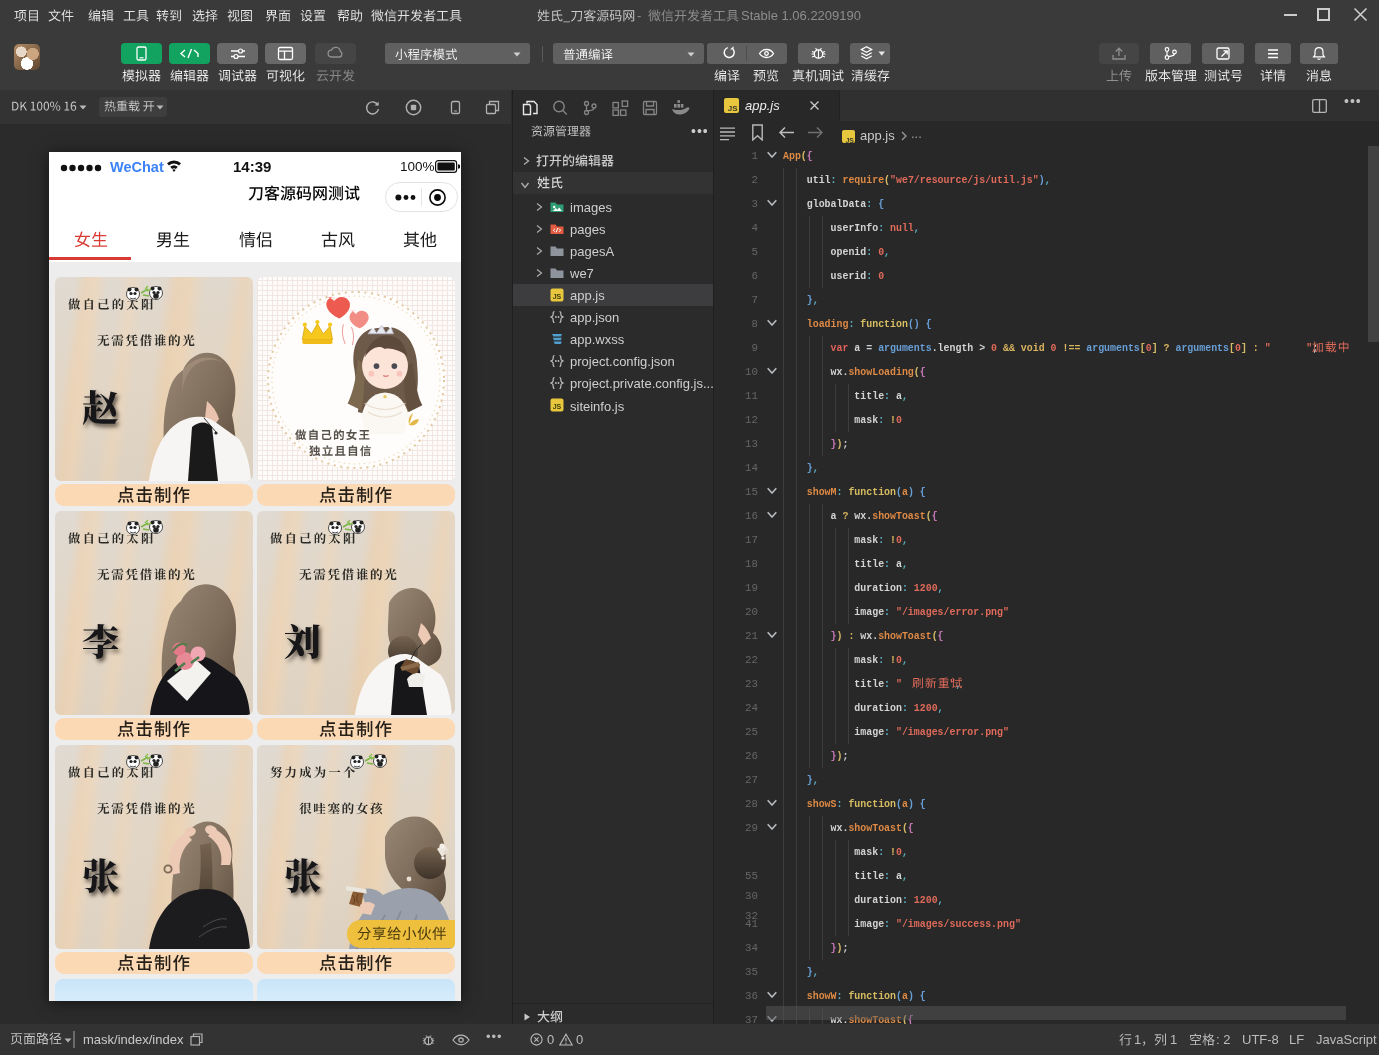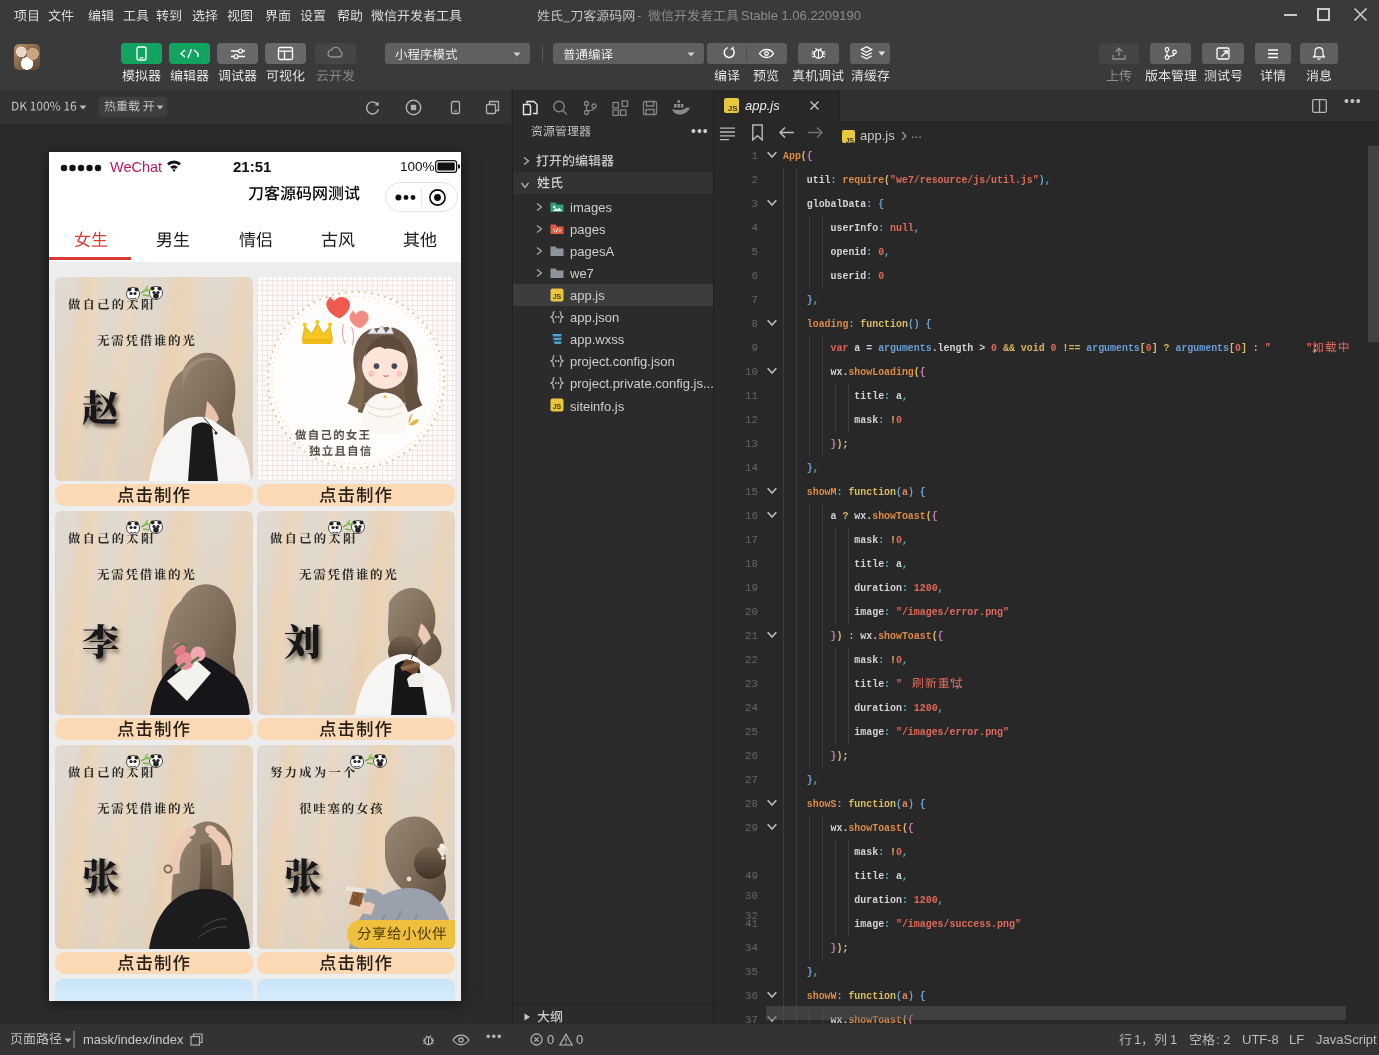--- a/index.html
+++ b/index.html
@@ -253,25 +253,25 @@
       </svg>
 </div>
 <div id="phone">
 <svg class="abs" style="left:11px;top:8px" width="120" height="16" viewBox="0 0 120 16">
         <circle cx="4" cy="8" r="3.2" fill="#111"></circle>
         <circle cx="12.5" cy="8" r="3.2" fill="#111"></circle>
         <circle cx="21" cy="8" r="3.2" fill="#111"></circle>
         <circle cx="29.5" cy="8" r="3.2" fill="#111"></circle>
         <circle cx="38" cy="8" r="3.2" fill="#111"></circle>
       </svg>
-<div class="abs" style="left:61px;top:7px;font-size:14.5px;font-weight:normal;color:#be185d">WeChat</div>
+<div class="abs" style="left:61px;top:7px;font-size:14.5px;font-weight:bold;color:#3b82f6">WeChat</div>
 <svg class="abs" style="left:117px;top:7px" width="16" height="13" viewBox="0 0 16 13">
         <path d="M1 4.2a10.5 10.5 0 0 1 14 0l-2 2.3a7.6 7.6 0 0 0-10 0zM4.2 7.8a6 6 0 0 1 7.6 0L9.9 10a3 3 0 0 0-3.8 0zM8 13l-1.6-1.9a2.3 2.3 0 0 1 3.2 0z" fill="#111"></path>
       </svg>
-<div class="abs" style="left:184px;top:6px;font-size:15px;font-weight:bold;color:#111">21:51</div>
+<div class="abs" style="left:184px;top:6px;font-size:15px;font-weight:bold;color:#111">14:39</div>
 <div class="abs" style="left:351px;top:7px;font-size:13.5px;color:#111">100%</div>
 <svg class="abs" style="left:386px;top:8px" width="25" height="13" viewBox="0 0 25 13">
         <rect x="0.6" y="0.6" width="21" height="11.8" rx="2.6" fill="none" stroke="#111" stroke-width="1.2"></rect>
         <rect x="2.4" y="2.4" width="17.4" height="8.2" rx="1.4" fill="#111"></rect>
         <path d="M23 4.2v4.6a2.3 2.3 0 0 0 0-4.6z" fill="#111"></path>
       </svg>
 <svg style="position:absolute;overflow:visible;left:199px;top:33px" width="112" height="20" viewBox="0 0 112 20">
         <path d="M1.4 2.2V3.8H6C5.9 7.5 5.4 12 0.6 14.2C1 14.5 1.5 15.1 1.7 15.5C6.8 12.9 7.5 8 7.7 3.8H12.9C12.7 10.2 12.5 12.8 11.9 13.4C11.7 13.6 11.5 13.7 11.2 13.7C10.7 13.7 9.7 13.7 8.5 13.6C8.8 14 9.1 14.8 9.1 15.2C10.1 15.3 11.2 15.3 11.8 15.2C12.5 15.2 12.9 15 13.4 14.4C14.1 13.5 14.3 10.8 14.5 3.1C14.5 2.8 14.6 2.2 14.6 2.2Z M21.9 5.8H26.2C25.6 6.4 24.9 7 24 7.5C23.2 7 22.4 6.5 21.8 5.9ZM22 3.5C21.2 4.7 19.7 6 17.5 6.9C17.8 7.2 18.3 7.7 18.5 8.1C19.3 7.6 20.1 7.2 20.8 6.7C21.3 7.3 21.9 7.8 22.6 8.3C20.7 9.1 18.6 9.7 16.5 10.1C16.8 10.4 17.1 11 17.2 11.4C18 11.3 18.8 11.1 19.6 10.9V15.4H21.1V14.9H27V15.4H28.5V10.8C29.2 10.9 29.9 11.1 30.5 11.2C30.8 10.7 31.2 10 31.5 9.7C29.3 9.5 27.2 9 25.5 8.2C26.8 7.4 27.8 6.4 28.6 5.2L27.5 4.6L27.3 4.6H23C23.2 4.4 23.5 4.1 23.7 3.8ZM24 9.1C25 9.7 26.1 10.1 27.4 10.5H20.9C22 10.1 23 9.6 24 9.1ZM21.1 13.6V11.7H27V13.6ZM22.8 0.8C23 1.1 23.2 1.6 23.4 2H17.2V5.2H18.7V3.3H29.3V5.2H30.8V2H25.1C24.9 1.5 24.5 0.9 24.3 0.4Z M40.9 7.7H45.3V8.9H40.9ZM40.9 5.5H45.3V6.7H40.9ZM40 10.8C39.6 11.9 38.9 13 38.2 13.8C38.6 13.9 39.2 14.3 39.4 14.5C40.1 13.7 40.9 12.4 41.4 11.2ZM44.6 11.2C45.2 12.2 45.9 13.6 46.2 14.4L47.6 13.7C47.2 13 46.5 11.6 45.9 10.7ZM33.3 1.8C34.2 2.3 35.4 3.1 36 3.6L36.9 2.4C36.3 1.9 35 1.2 34.2 0.7ZM32.5 6.1C33.4 6.6 34.6 7.3 35.2 7.8L36.1 6.6C35.5 6.1 34.3 5.5 33.4 5ZM32.8 14.4 34.2 15.2C34.9 13.7 35.8 11.7 36.4 10L35.2 9.2C34.5 11 33.5 13.1 32.8 14.4ZM37.4 1.4V5.8C37.4 8.4 37.2 12 35.4 14.6C35.7 14.8 36.4 15.2 36.7 15.4C38.6 12.7 38.8 8.6 38.8 5.8V2.8H47.3V1.4ZM42.4 2.8C42.3 3.3 42.1 3.9 41.9 4.4H39.6V10H42.3V13.9C42.3 14.1 42.3 14.1 42.1 14.1C41.9 14.1 41.2 14.1 40.5 14.1C40.7 14.5 40.9 15 40.9 15.4C42 15.4 42.7 15.4 43.2 15.2C43.7 15 43.8 14.6 43.8 13.9V10H46.7V4.4H43.4L44 3.2Z M54.6 10.7V12.1H60.6V10.7ZM55.8 3.7C55.7 5.3 55.5 7.5 55.3 8.8H61.6C61.3 12.1 61 13.5 60.6 13.8C60.4 14 60.2 14 60 14C59.7 14 59 14 58.3 14C58.5 14.3 58.7 14.9 58.7 15.3C59.5 15.4 60.2 15.4 60.6 15.3C61.1 15.3 61.5 15.2 61.8 14.8C62.4 14.2 62.7 12.5 63.1 8.2C63.1 8 63.1 7.6 63.1 7.6H61.2C61.5 5.6 61.7 3.2 61.8 1.5L60.8 1.4L60.5 1.5H55.1V2.8H60.3C60.2 4.2 60 6 59.8 7.6H56.9C57 6.4 57.2 4.9 57.2 3.8ZM48.8 1.4V2.7H50.6C50.2 5 49.5 7.2 48.4 8.6C48.6 9 48.9 10 49 10.3C49.3 10 49.5 9.6 49.8 9.2V14.7H51.1V13.4H54V6.3H51.1C51.5 5.2 51.8 4 52 2.7H54.4V1.4ZM51.1 7.6H52.6V12.1H51.1Z M65.3 1.5V15.4H66.8V12.7C67.2 12.9 67.7 13.3 67.9 13.5C68.9 12.5 69.6 11.3 70.2 9.8C70.6 10.5 71 11.1 71.3 11.6L72.2 10.5C71.9 9.9 71.3 9.1 70.7 8.3C71.1 7 71.4 5.6 71.6 4L70.3 3.9C70.1 4.9 69.9 6 69.7 7C69.1 6.3 68.5 5.5 68 4.9L67.1 5.8C67.8 6.6 68.5 7.6 69.2 8.5C68.7 10.1 67.9 11.5 66.8 12.6V2.9H77.2V13.5C77.2 13.8 77.1 13.9 76.8 13.9C76.4 13.9 75.3 13.9 74.3 13.9C74.5 14.3 74.8 15 74.9 15.4C76.4 15.4 77.3 15.4 77.9 15.1C78.5 14.9 78.7 14.4 78.7 13.5V1.5ZM71.6 5.8C72.4 6.6 73.1 7.5 73.7 8.5C73.2 10.3 72.3 11.7 71.2 12.8C71.5 13 72.1 13.4 72.3 13.6C73.3 12.6 74.1 11.4 74.7 9.9C75.1 10.7 75.5 11.4 75.8 12L76.8 11.1C76.4 10.3 75.9 9.3 75.2 8.3C75.6 7 75.9 5.6 76.1 4L74.8 3.9C74.6 5 74.4 6 74.2 6.9C73.7 6.2 73.1 5.6 72.6 5Z M87.8 12.7C88.5 13.5 89.4 14.6 89.9 15.3L90.8 14.7C90.4 14 89.5 12.9 88.7 12.1ZM84.9 1.5V11.7H86.1V2.6H89.3V11.6H90.5V1.5ZM93.7 0.8V13.8C93.7 14 93.6 14.1 93.4 14.1C93.2 14.1 92.4 14.1 91.6 14.1C91.8 14.5 92 15 92 15.4C93.2 15.4 93.9 15.3 94.3 15.1C94.8 14.9 94.9 14.5 94.9 13.8V0.8ZM91.5 2V11.7H92.7V2ZM87.1 3.6V9.5C87.1 11.3 86.8 13.2 84.2 14.5C84.4 14.7 84.7 15.2 84.9 15.4C87.7 14 88.2 11.6 88.2 9.5V3.6ZM81.2 1.8C82.1 2.3 83.2 3.1 83.8 3.6L84.7 2.4C84.1 1.9 82.9 1.2 82.1 0.7ZM80.5 6.1C81.4 6.6 82.6 7.3 83.2 7.8L84.1 6.6C83.4 6.1 82.3 5.5 81.4 5ZM80.8 14.4 82.2 15.2C82.9 13.7 83.6 11.8 84.2 10.1L83 9.3C82.3 11.1 81.5 13.2 80.8 14.4Z M97.8 1.8C98.6 2.5 99.7 3.5 100.1 4.2L101.2 3.2C100.7 2.5 99.6 1.5 98.8 0.8ZM108.5 1.4C109.1 2.1 109.8 3 110.1 3.7L111.2 2.9C110.9 2.3 110.2 1.4 109.5 0.8ZM96.8 5.6V7H98.9V12.4C98.9 13.1 98.4 13.6 98.1 13.8C98.3 14.1 98.7 14.7 98.8 15.1C99.1 14.8 99.5 14.4 102.3 12.6C102.2 12.3 102 11.7 101.9 11.3L100.3 12.3V5.6ZM106.6 0.7 106.7 3.8H101.6V5.2H106.8C107.1 11.4 107.8 15.3 109.8 15.4C110.4 15.4 111.2 14.7 111.6 11.8C111.3 11.7 110.6 11.3 110.4 11C110.3 12.5 110.1 13.3 109.9 13.3C109.1 13.3 108.5 9.9 108.3 5.2H111.4V3.8H108.2C108.2 2.8 108.2 1.7 108.2 0.7ZM101.8 13 102.2 14.4C103.5 14 105.3 13.5 106.9 13L106.7 11.7L105 12.1V8.8H106.4V7.4H102.1V8.8H103.6V12.5Z" fill="#0a0a0a"></path>
       </svg>
 <div class="abs" style="left:336px;top:30px;width:73px;height:30px;border:1px solid #e2e2e2;border-radius:15px;background:#fff"></div>
@@ -1037,21 +1037,21 @@
 <div class="abs" style="left:107.7px;top:726px;width:1px;height:24px;background:#3d3d3d"></div>
 <div class="cl mono" style="top:726px">        <span style="color:#d4d4d4">wx</span><span style="color:#cfd2d6">.</span><span style="color:#df8a45">showToast</span><span style="color:#d5ba66">(</span><span style="color:#c678b6">{</span></div>
 <div class="ln" style="top:794px">30</div>
 <div class="abs" style="left:69.0px;top:750px;width:1px;height:24px;background:#3d3d3d"></div>
 <div class="abs" style="left:81.9px;top:750px;width:1px;height:24px;background:#3d3d3d"></div>
 <div class="abs" style="left:94.8px;top:750px;width:1px;height:24px;background:#3d3d3d"></div>
 <div class="abs" style="left:107.7px;top:750px;width:1px;height:24px;background:#3d3d3d"></div>
 <div class="abs" style="left:120.6px;top:750px;width:1px;height:24px;background:#3d3d3d"></div>
 <div class="abs" style="left:133.5px;top:750px;width:1px;height:24px;background:#3d3d3d"></div>
 <div class="cl mono" style="top:750px">            <span style="color:#d4d4d4">mask</span><span style="color:#5fb3c9">:</span> <span style="color:#d9b45f">!</span><span style="color:#df6a5a">0</span><span style="color:#5fb3c9">,</span></div>
-<div class="ln" style="top:774px">49</div>
+<div class="ln" style="top:774px">55</div>
 <div class="abs" style="left:69.0px;top:774px;width:1px;height:24px;background:#3d3d3d"></div>
 <div class="abs" style="left:81.9px;top:774px;width:1px;height:24px;background:#3d3d3d"></div>
 <div class="abs" style="left:94.8px;top:774px;width:1px;height:24px;background:#3d3d3d"></div>
 <div class="abs" style="left:107.7px;top:774px;width:1px;height:24px;background:#3d3d3d"></div>
 <div class="abs" style="left:120.6px;top:774px;width:1px;height:24px;background:#3d3d3d"></div>
 <div class="abs" style="left:133.5px;top:774px;width:1px;height:24px;background:#3d3d3d"></div>
 <div class="cl mono" style="top:774px">            <span style="color:#d4d4d4">title</span><span style="color:#5fb3c9">:</span> <span style="color:#d4d4d4">a</span><span style="color:#5fb3c9">,</span></div>
 <div class="ln" style="top:814px">32</div>
 <div class="abs" style="left:69.0px;top:798px;width:1px;height:24px;background:#3d3d3d"></div>
 <div class="abs" style="left:81.9px;top:798px;width:1px;height:24px;background:#3d3d3d"></div>

